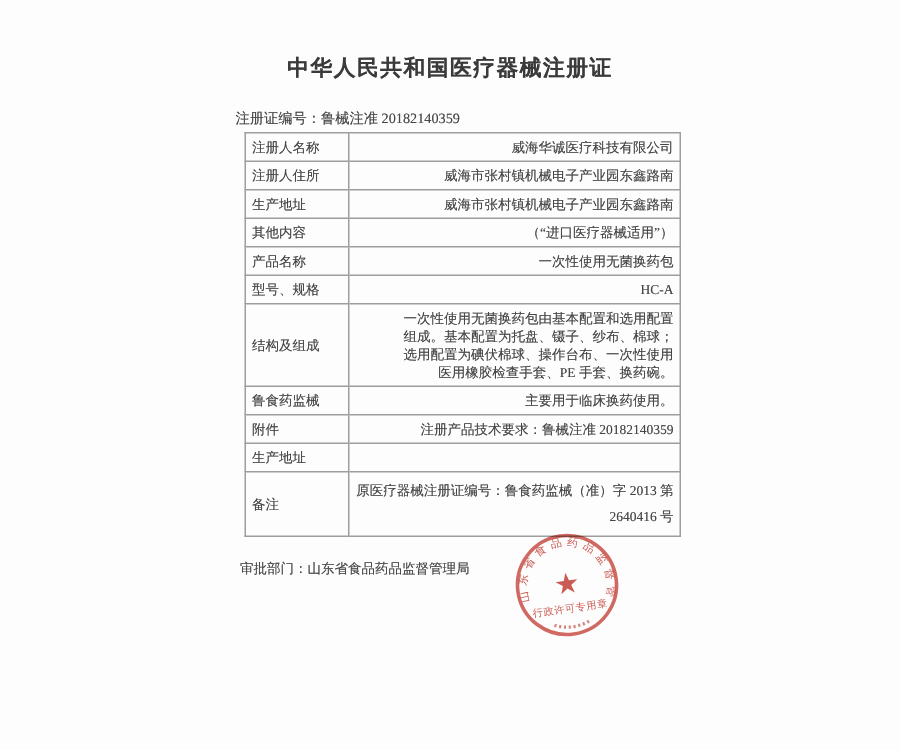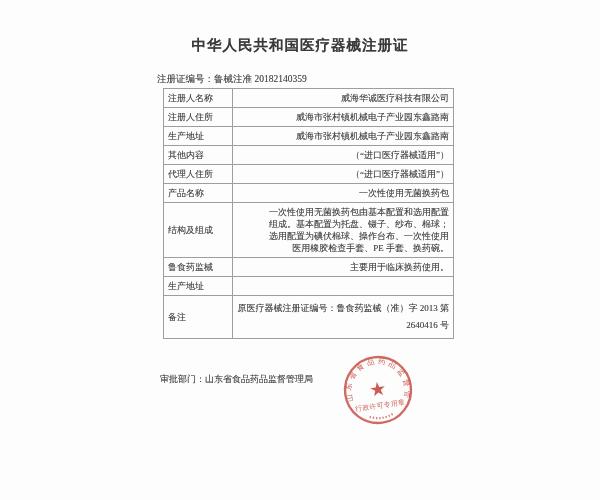--- a/index.html
+++ b/index.html
@@ -68,34 +68,38 @@
         </tr>
         <tr>
           <td class="lbl">生产地址</td>
           <td class="val">威海市张村镇机械电子产业园东鑫路南</td>
         </tr>
         <tr>
           <td class="lbl">其他内容</td>
           <td class="val">（“进口医疗器械适用”）</td>
         </tr>
         <tr>
-          <td class="lbl">代理人住所</td>
-          <td class="val">（“进口医疗器械适用”）</td>
+          <td class="lbl">产品名称</td>
+          <td class="val">一次性使用无菌换药包</td>
         </tr>
         <tr>
-          <td class="lbl">产品名称</td>
-          <td class="val">一次性使用无菌换药包</td>
+          <td class="lbl">型号、规格</td>
+          <td class="val">HC-A</td>
         </tr>
         <tr class="multi">
           <td class="lbl">结构及组成</td>
           <td class="val">一次性使用无菌换药包由基本配置和选用配置组成。基本配置为托盘、镊子、纱布、棉球；选用配置为碘伏棉球、操作台布、一次性使用医用橡胶检查手套、PE 手套、换药碗。</td>
         </tr>
         <tr>
           <td class="lbl">鲁食药监械</td>
           <td class="val">主要用于临床换药使用。</td>
+        </tr>
+        <tr>
+          <td class="lbl">附件</td>
+          <td class="val">注册产品技术要求：鲁械注准 20182140359</td>
         </tr>
         <tr>
           <td class="lbl">生产地址</td>
           <td class="val"></td>
         </tr>
         <tr class="tall-note">
           <td class="lbl">备注</td>
           <td class="val">原医疗器械注册证编号：鲁食药监械（准）字 2013 第 2640416 号</td>
         </tr>
       </tbody>

